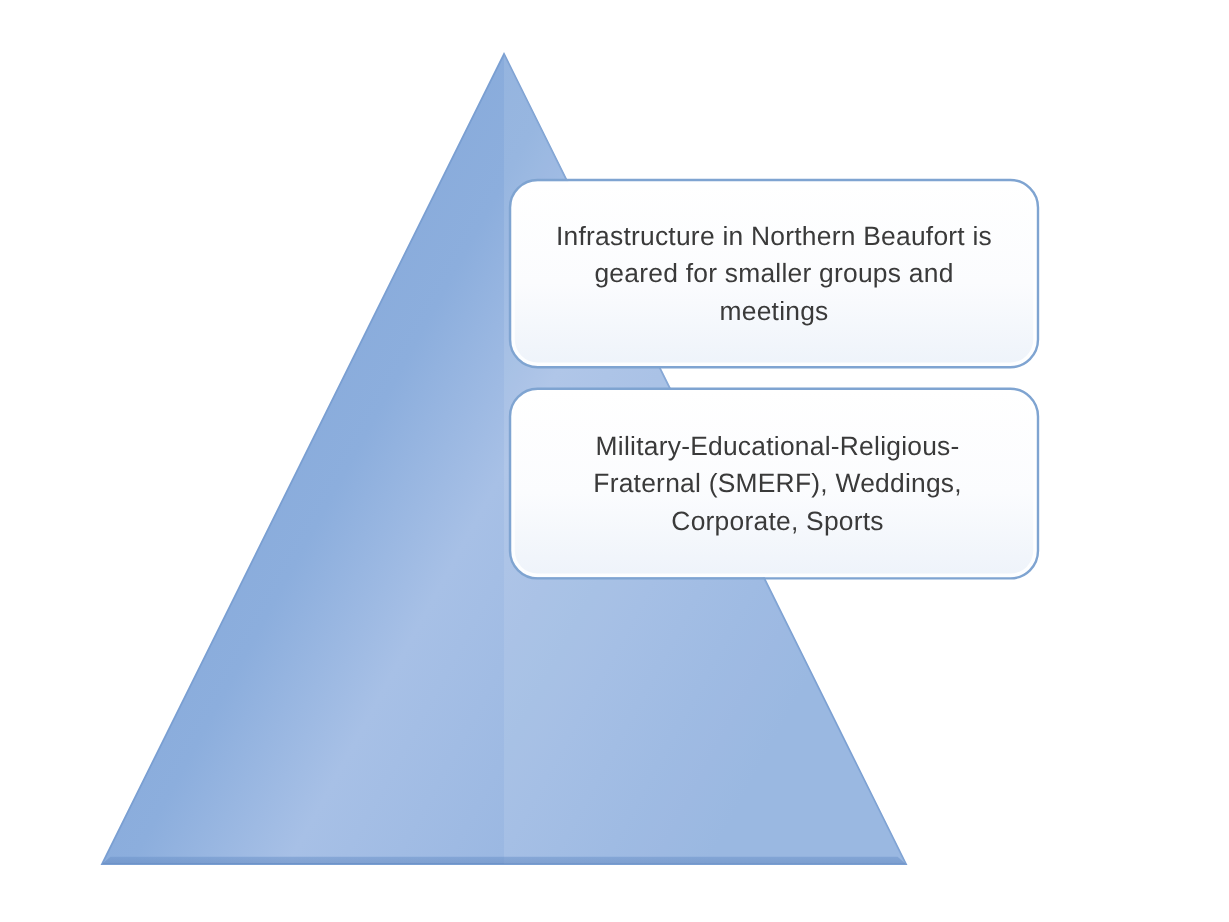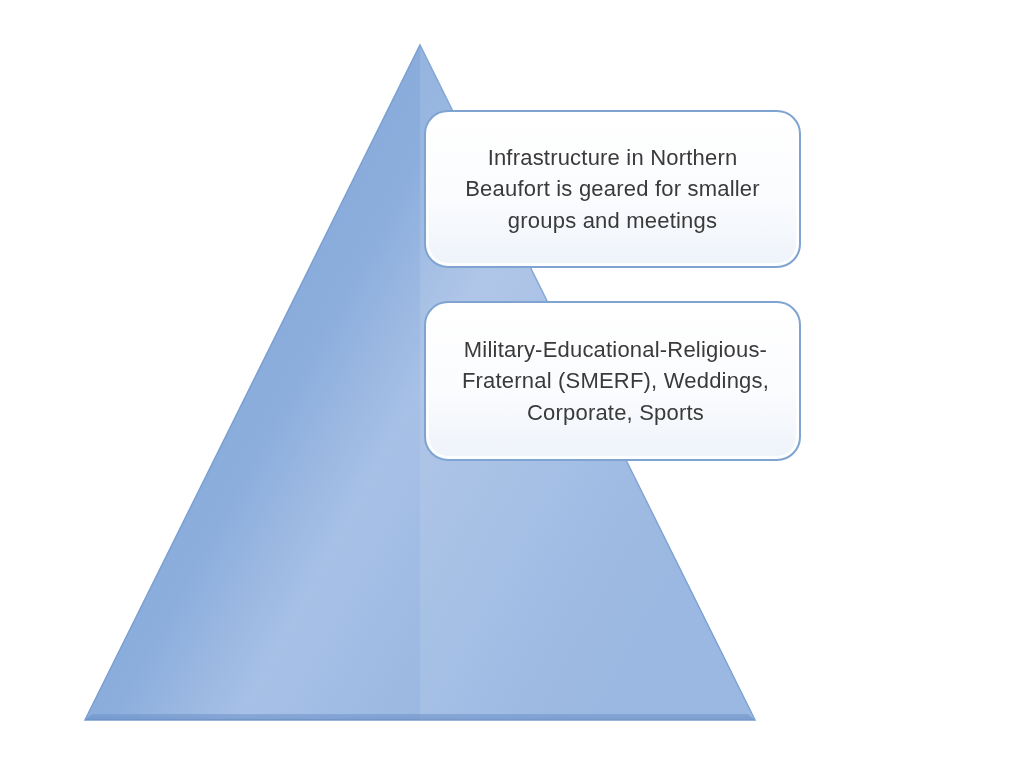--- a/index.html
+++ b/index.html
@@ -19,39 +19,40 @@
   .pyramid-svg {
     position: absolute;
     left: 0;
     top: 0;
     width: 1024px;
     height: 768px;
   }
   .callout-box {
     position: absolute;
     left: 424px;
-    width: 377px;
+    width: 442px;
     border: 2px solid #7fa4d1;
     border-radius: 24px;
     background: linear-gradient(to bottom, #ffffff 0%, #fbfcfe 55%, #eef3fa 100%);
     box-shadow: inset 0 0 0 3px rgba(255,255,255,0.85);
     display: flex;
     align-items: center;
     justify-content: center;
     padding: 14px 26px;
+    margin-top: 39px;
   }
   .callout-box .box-text {
     text-align: center;
     color: #3a3a3a;
     font-size: 22px;
     line-height: 1.42;
     letter-spacing: 0.2px;
   }
   .box-1 { top: 110px; height: 158px; }
-  .box-2 { top: 301px; height: 160px; padding-left: 32px; }
+  .box-2 { top: 284px; height: 160px; padding-left: 32px; }
   .box-3 { top: 474px; height: 162px; }
 </style>
 </head>
 <body>
 
 <div class="canvas">
 
   <svg class="pyramid-svg" viewBox="0 0 1024 768" xmlns="http://www.w3.org/2000/svg">
     <defs>
       <linearGradient id="pyrGrad" x1="0%" y1="0%" x2="100%" y2="55%">

